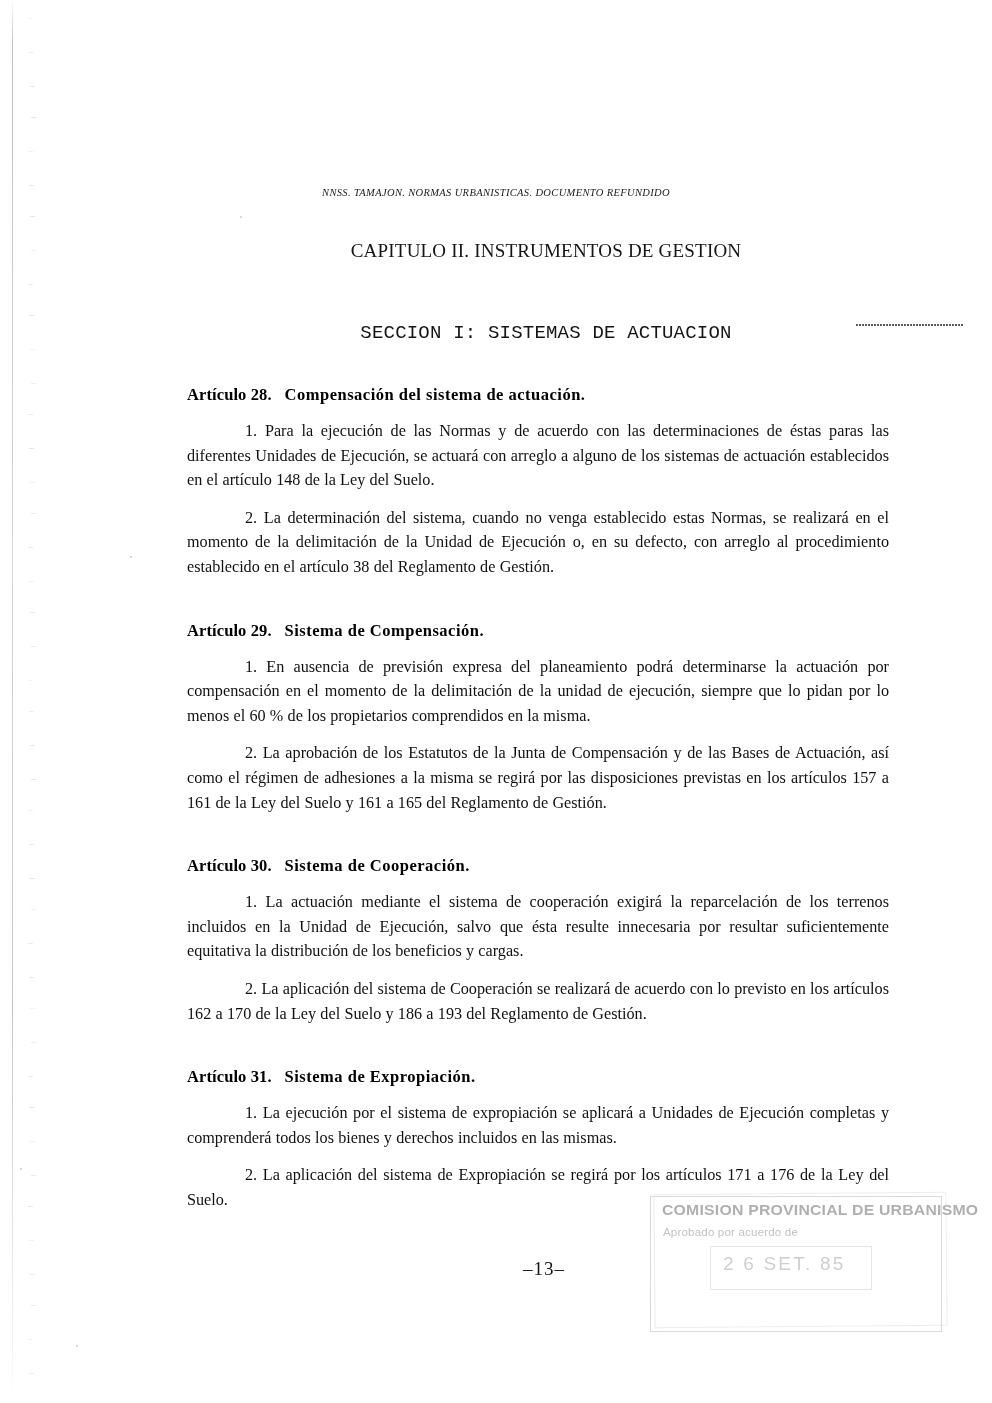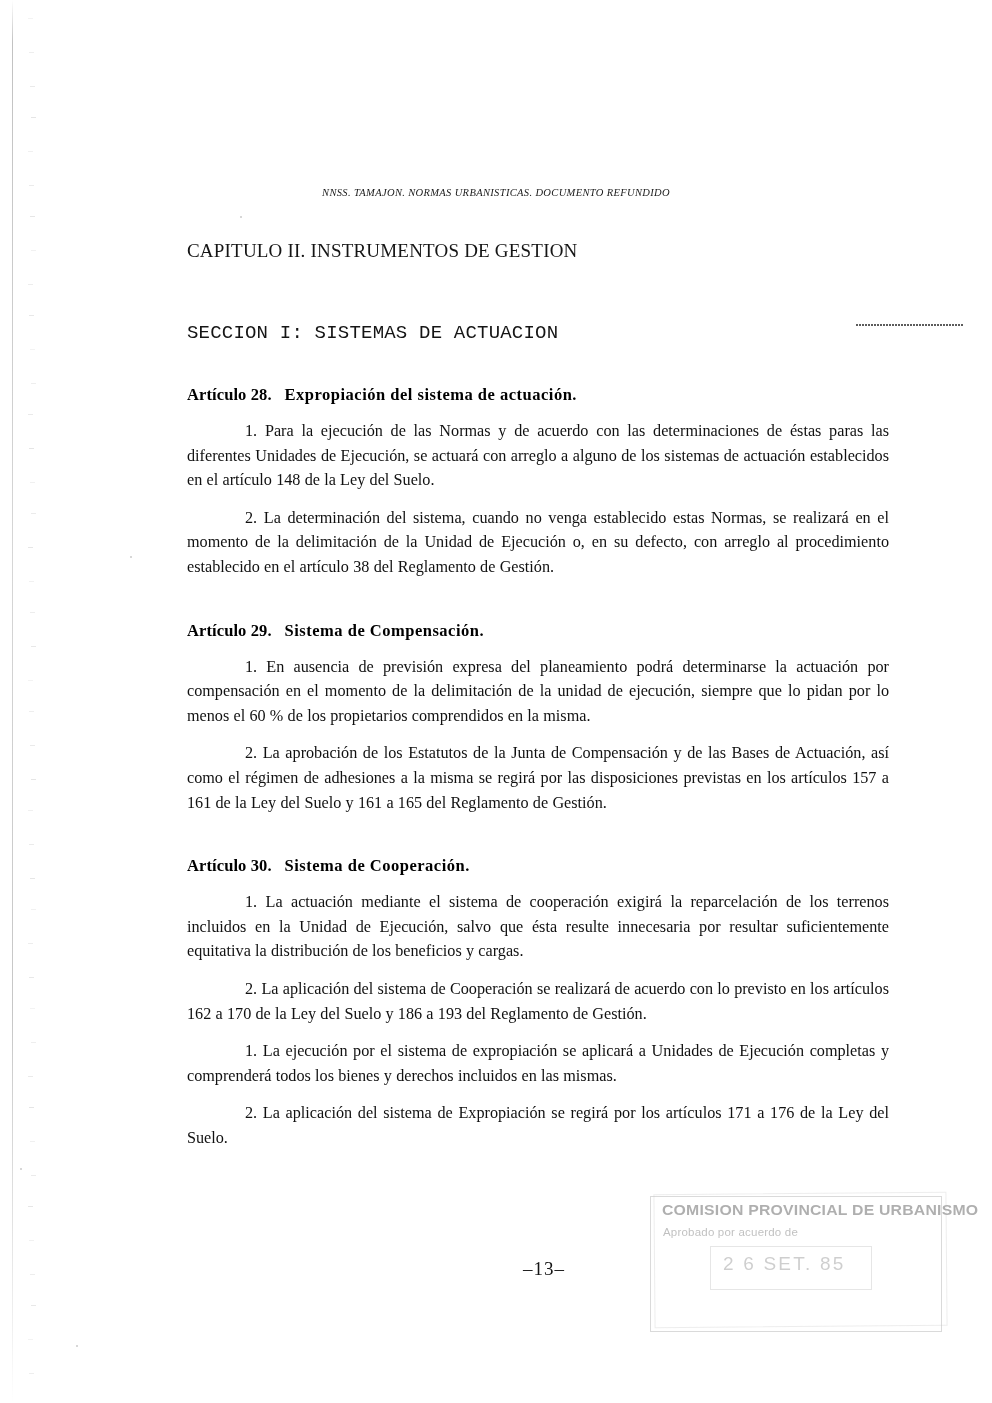--- a/index.html
+++ b/index.html
@@ -91,20 +91,21 @@
     top: 240px;
     width: 718px;
   }
 
   .chapter-title,
   .section-title {
     font-size: 19px;
     letter-spacing: 0.2px;
     color: #151515;
     font-weight: 400;
+    text-align: center;
   }
   .chapter-title { margin: 0 0 0 0; }
   .section-title { margin: 60px 0 3px 0; font-family: Liberation Mono, monospace; }
 
   .article-heading {
     font-weight: 700;
     font-size: 16.5px;
     margin: 41px 0 0 0;
     color: #000;
   }
@@ -269,37 +270,40 @@
 
   <div class="running-header">NNSS. TAMAJON. NORMAS URBANISTICAS. DOCUMENTO REFUNDIDO</div>
 
   <div class="content">
 
     <div class="chapter-title">CAPITULO II. INSTRUMENTOS DE GESTION</div>
 
     <div class="section-title">SECCION I: SISTEMAS DE ACTUACION</div>
 
     <div class="article-heading">
-      <span class="art-num">Artículo 28.</span><span class="art-title">Expropiación del sistema de actuación.</span>
+      <span class="art-num">Artículo 28.</span><span class="art-title">Compensación del sistema de actuación.</span>
     </div>
     <p class="para">1. Para la ejecución de las Normas y de acuerdo con las determinaciones de éstas paras las diferentes Unidades de Ejecución, se actuará con arreglo a alguno de los sistemas de actuación establecidos en el artículo 148 de la Ley del Suelo.</p>
     <p class="para">2. La determinación del sistema, cuando no venga establecido estas Normas, se realizará en el momento de la delimitación de la Unidad de Ejecución o, en su defecto, con arreglo al procedimiento establecido en el artículo 38 del Reglamento de Gestión.</p>
 
     <div class="article-heading">
       <span class="art-num">Artículo 29.</span><span class="art-title">Sistema de Compensación.</span>
     </div>
     <p class="para">1. En ausencia de previsión expresa del planeamiento podrá determinarse la actuación por compensación en el momento de la delimitación de la unidad de ejecución, siempre que lo pidan por lo menos el 60 % de los propietarios comprendidos en la misma.</p>
     <p class="para">2. La aprobación de los Estatutos de la Junta de Compensación y de las Bases de Actuación, así como el régimen de adhesiones a la misma se regirá por las disposiciones previstas en los artículos 157 a 161  de la Ley del Suelo y 161 a 165 del Reglamento de Gestión.</p>
 
     <div class="article-heading">
       <span class="art-num">Artículo 30.</span><span class="art-title">Sistema de Cooperación.</span>
     </div>
     <p class="para">1. La actuación mediante el sistema de cooperación exigirá la reparcelación de los terrenos incluidos en la Unidad de Ejecución, salvo que ésta resulte innecesaria por resultar suficientemente equitativa la distribución de los beneficios y cargas.</p>
     <p class="para">2. La aplicación del sistema de Cooperación se realizará de acuerdo con lo previsto en los artículos 162 a 170 de la Ley del Suelo y 186 a 193 del Reglamento de Gestión.</p>
 
+    <div class="article-heading">
+      <span class="art-num">Artículo 31.</span><span class="art-title">Sistema de Expropiación.</span>
+    </div>
     <p class="para">1. La ejecución por el sistema de expropiación se aplicará a Unidades de Ejecución completas y comprenderá todos los bienes y derechos incluidos en las mismas.</p>
     <p class="para">2. La aplicación del sistema de Expropiación se regirá por los artículos 171 a 176 de la Ley del Suelo.</p>
 
   </div>
 
   <div class="page-number">–13–</div>
 
   <div class="stamp">
     <div class="stamp-border"></div>
     <div class="stamp-title">COMISION PROVINCIAL DE URBANISMO</div>

